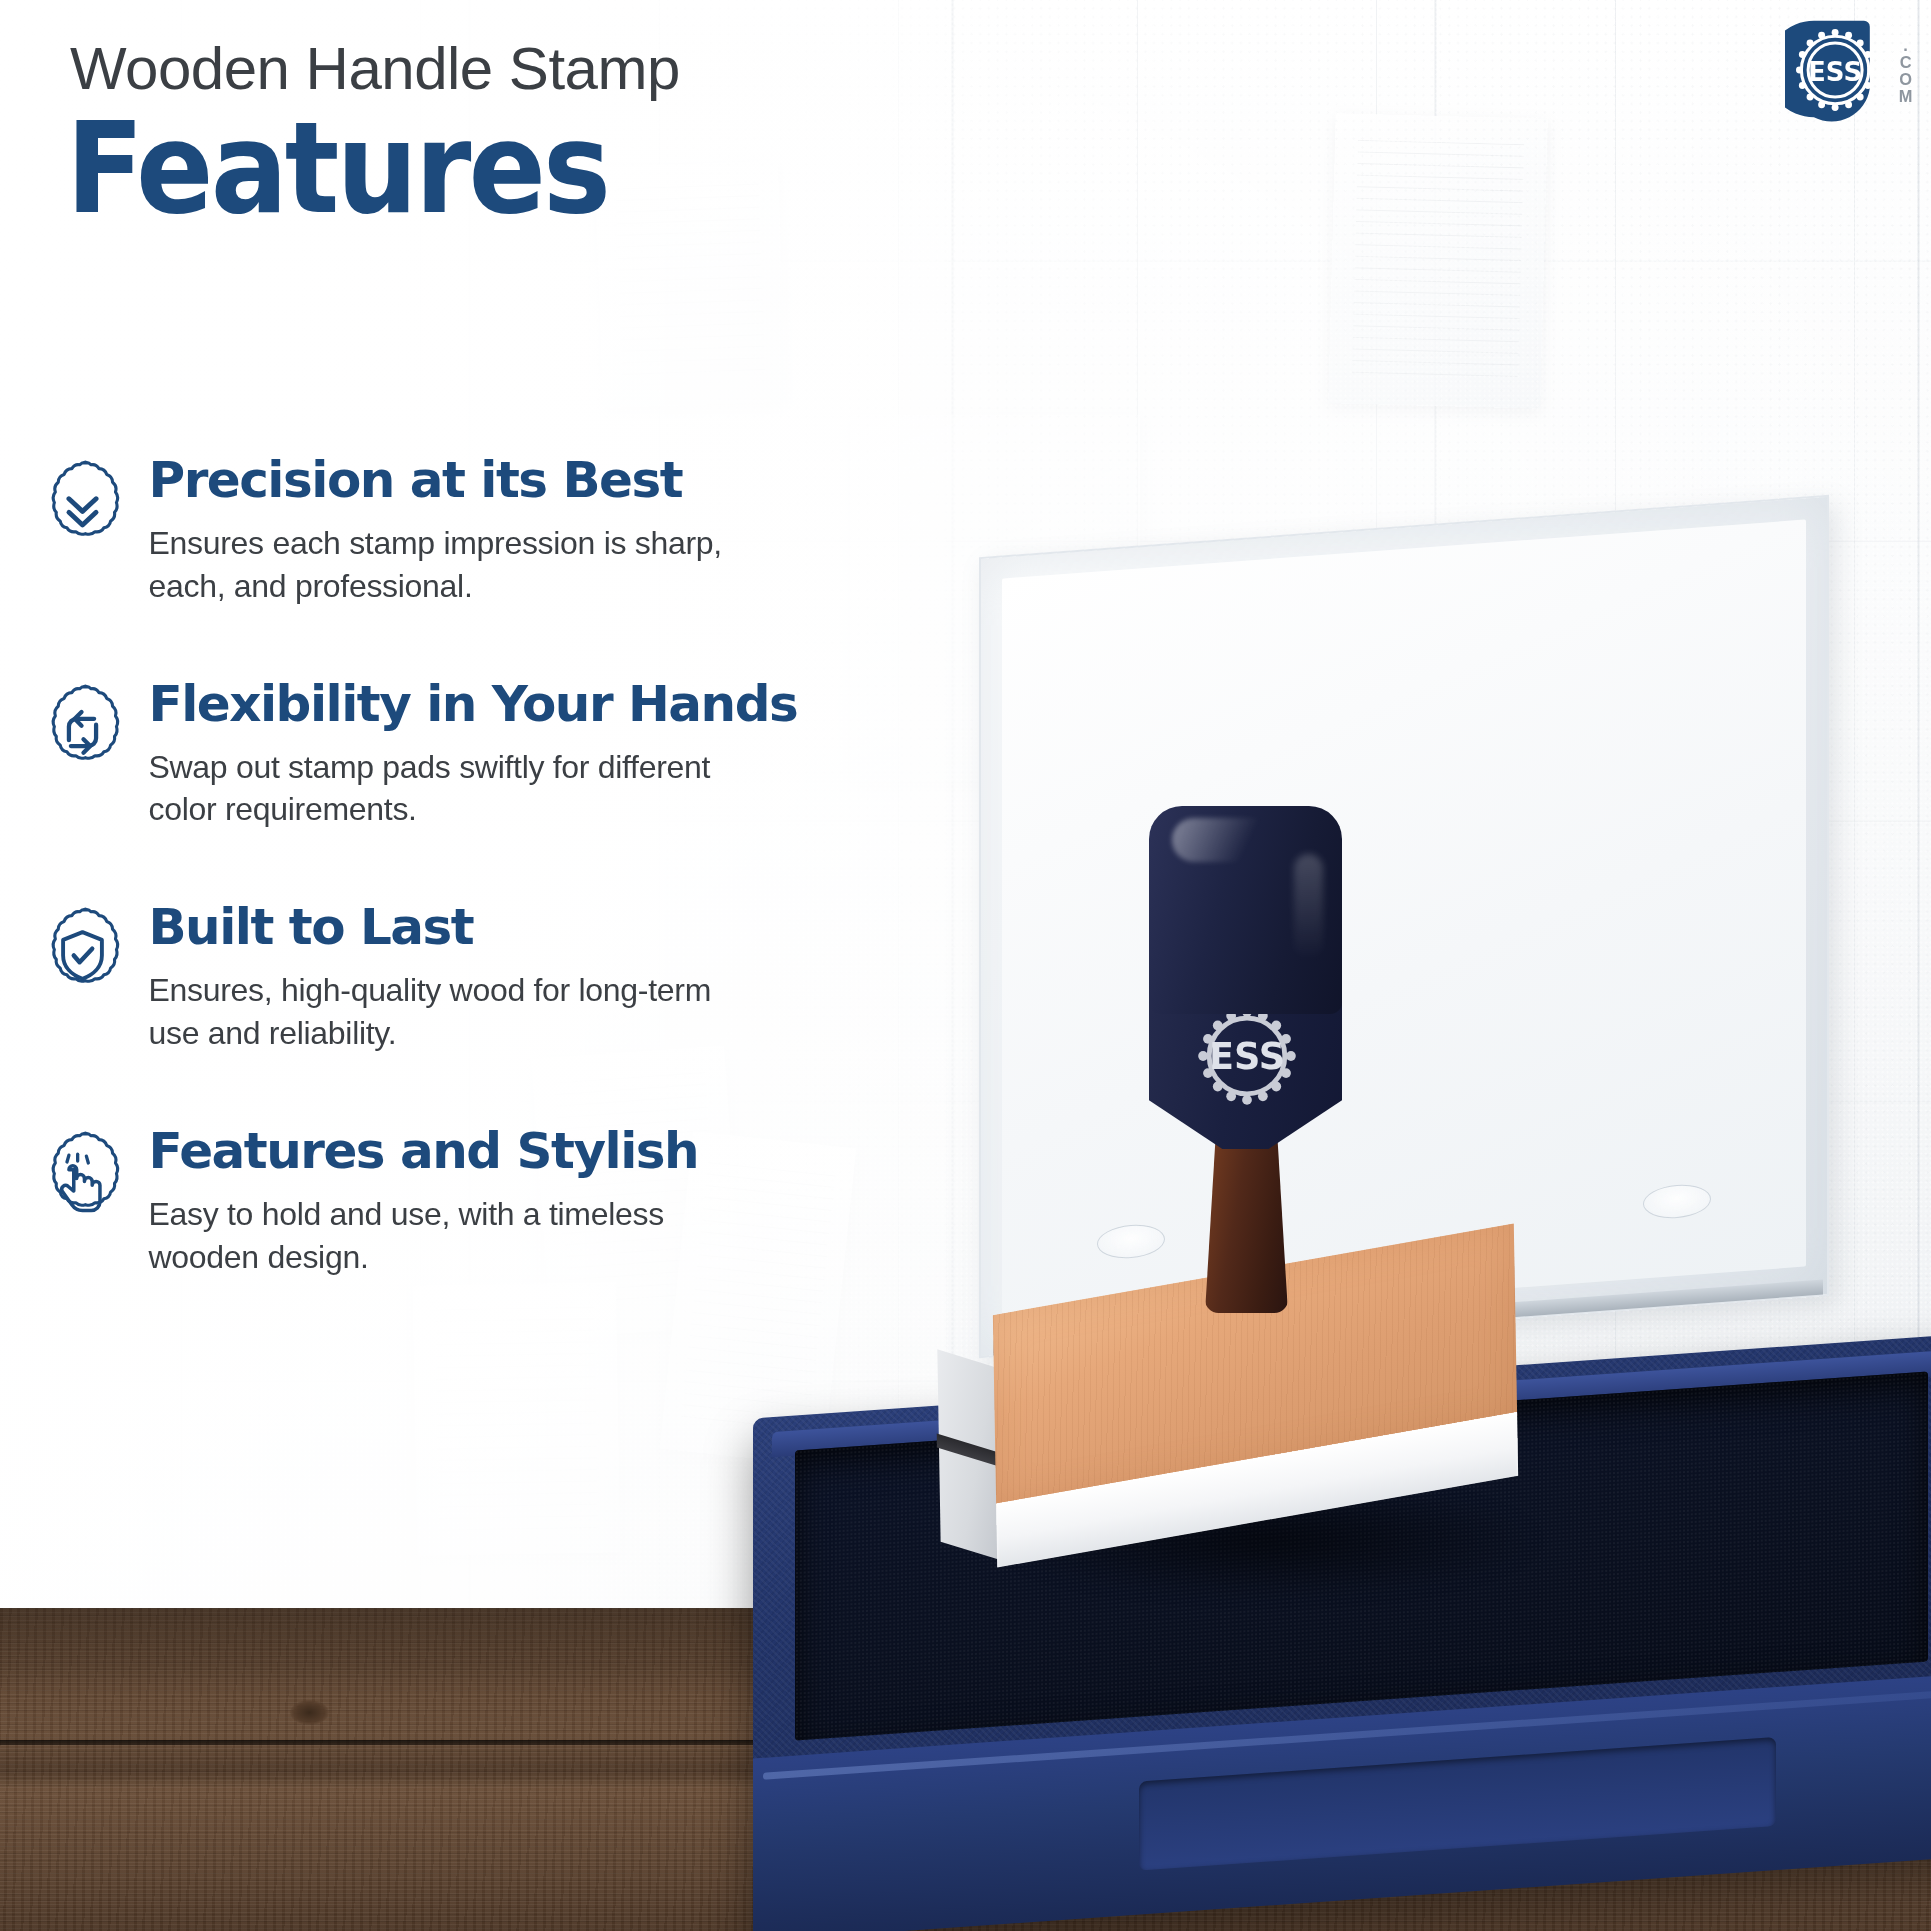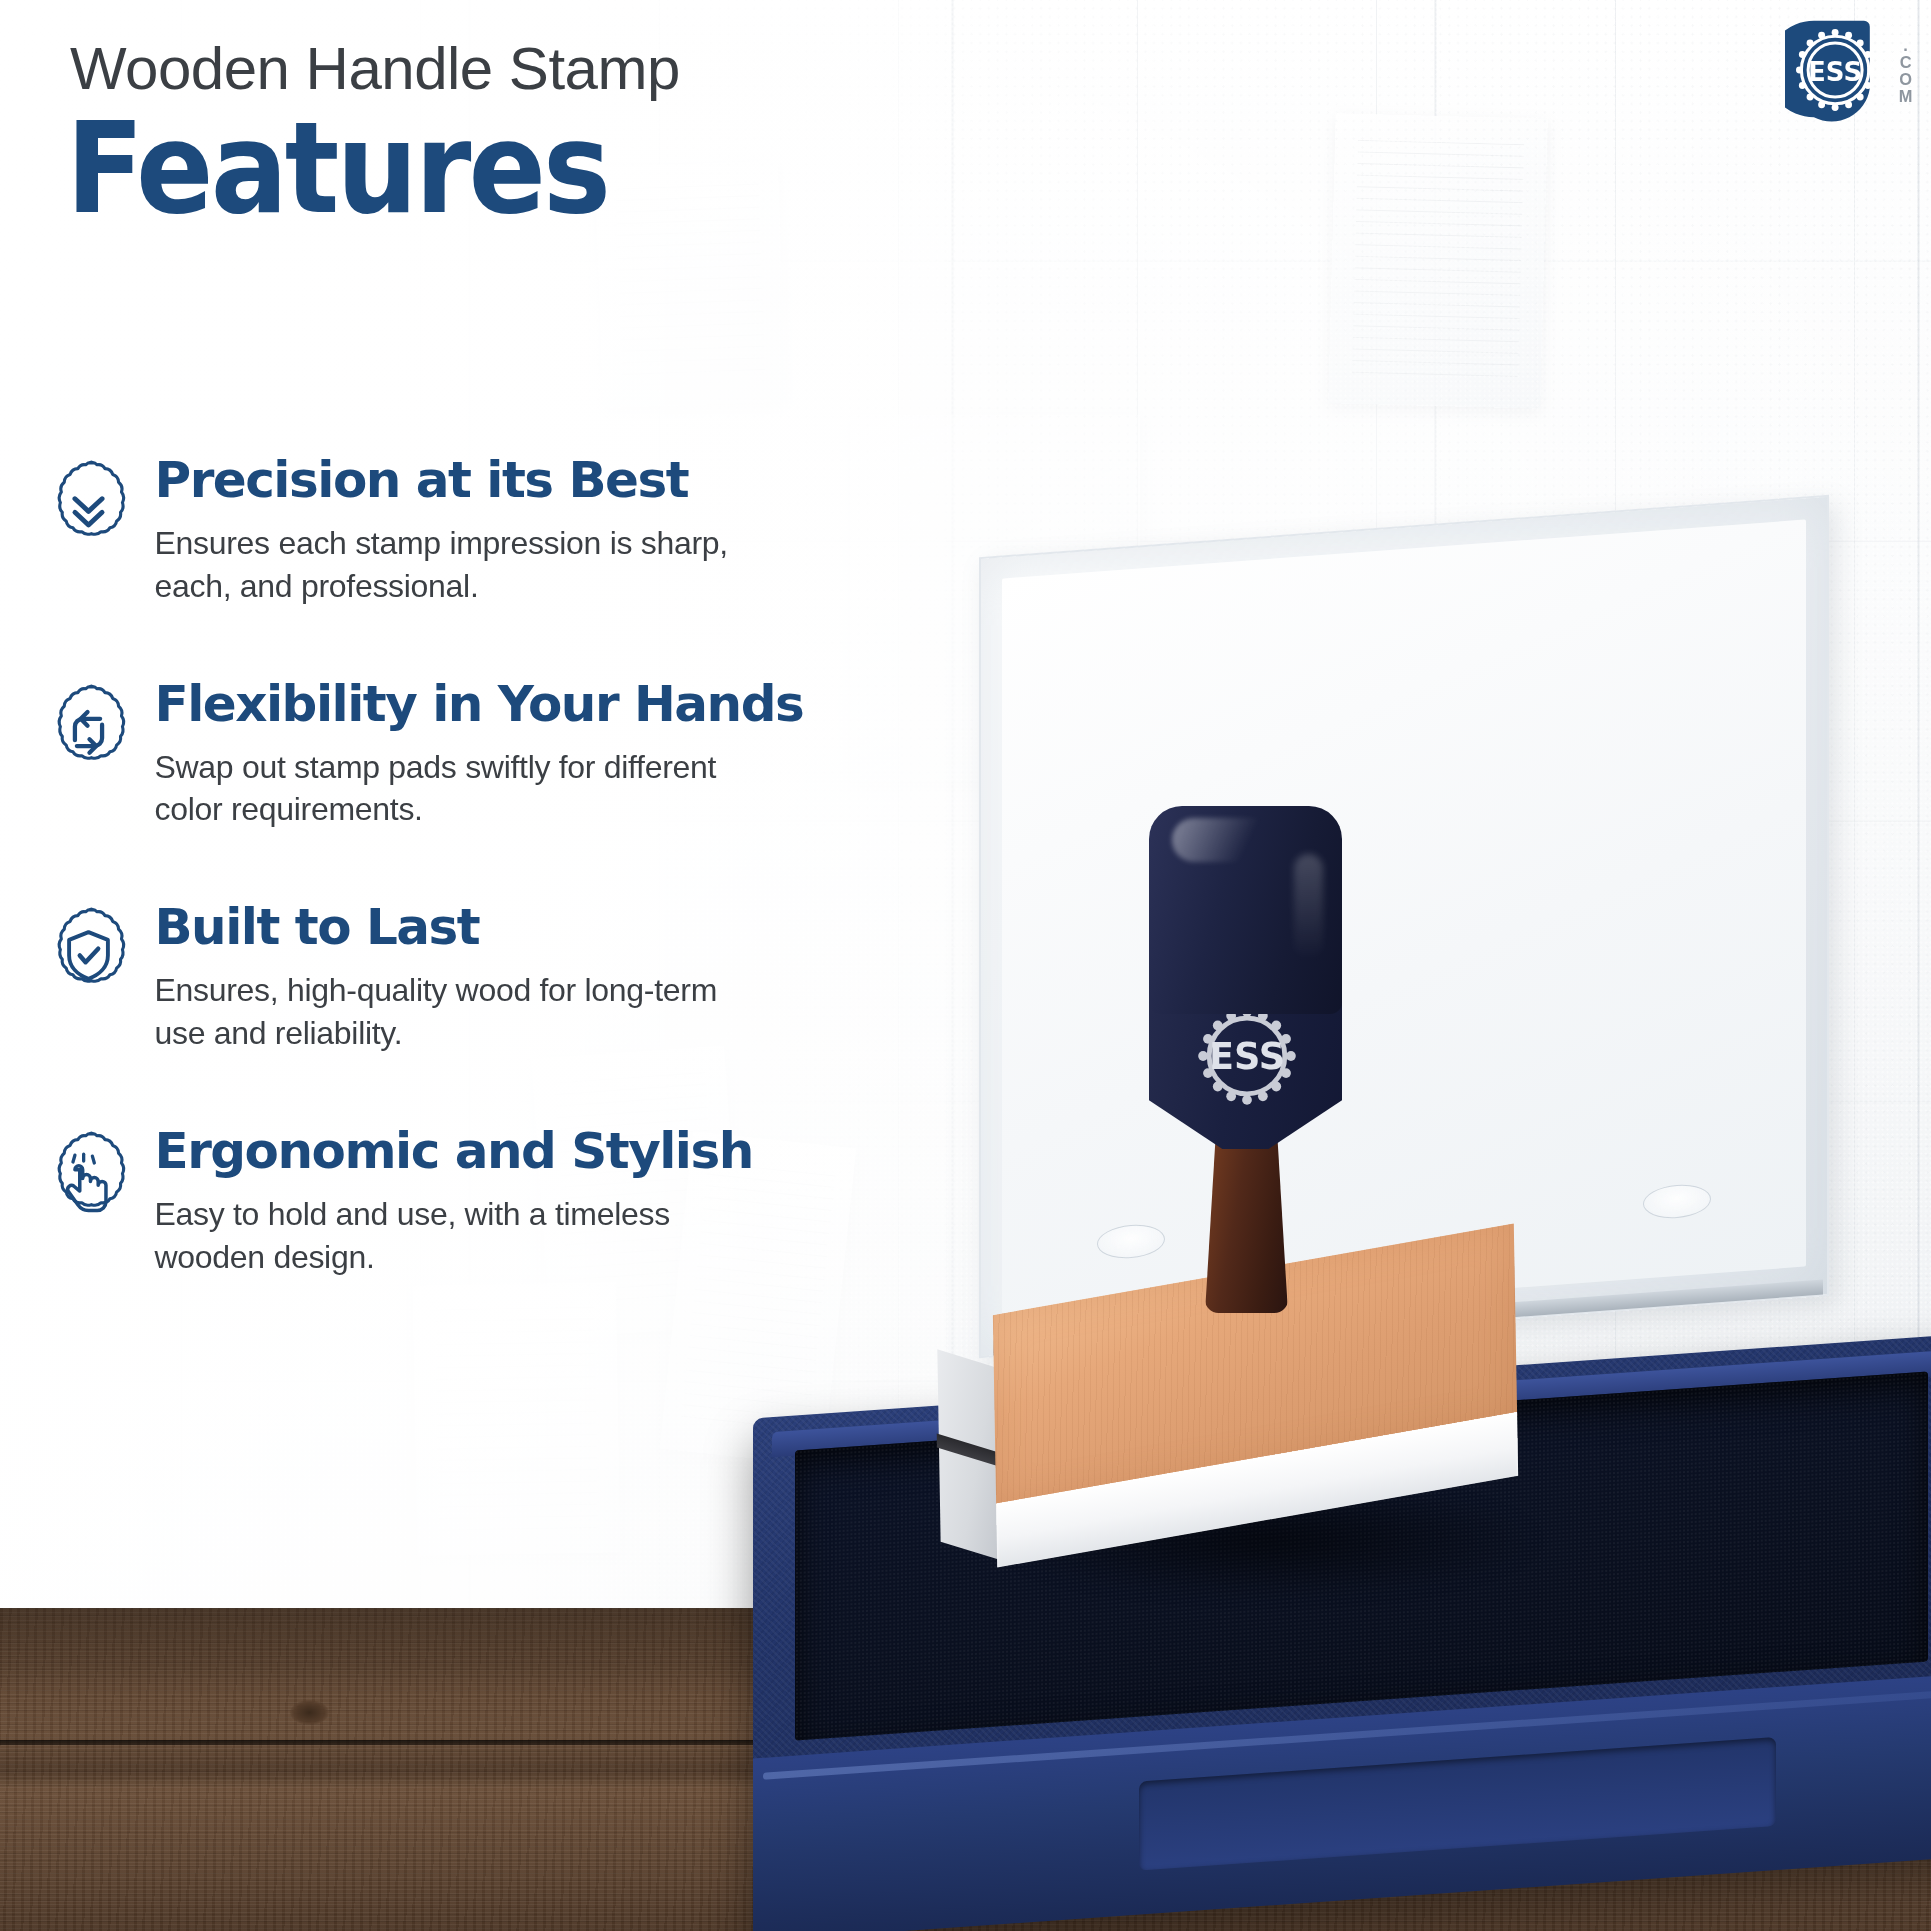--- a/index.html
+++ b/index.html
@@ -112,21 +112,21 @@
   }
   .lw-blue { color:#1d4a7c; }
   .lw-gray { color:#9aa2ab; }
   .logo-dotcom {
     writing-mode:vertical-rl; text-orientation:upright;
     font-size:16.4px; font-weight:700; color:#8e969f;
     letter-spacing:-1px; margin-left:5.8px; line-height:1;
   }
 
   
-  .features { position:absolute; left:40px; top:454px; width:869px; }
+  .features { position:absolute; left:34px; top:454px; width:869px; }
   .feature { display:flex; align-items:flex-start; margin-bottom:70px; }
   .feature:last-child { margin-bottom:0; }
   .f-icon { width:101px; flex:0 0 101px; margin-top:3.9px; }
   .f-body { flex:1; padding-left:13.5px; }
   .f-title {
     font-family:"DejaVu Sans", sans-serif;
     font-size:50px; font-weight:700; color:#1d4a7c;
     letter-spacing:-1.5px; line-height:1.05; white-space:nowrap;
   }
   .f-desc {
@@ -388,21 +388,21 @@
           <path d="M50 5 q5 -2 9 2 q5 -1 8 4 q6 0 8 6 q6 2 6 8 q5 4 3 10 q4 5 1 11 q2 6 -2 10 q1 6 -4 9 q-1 6 -7 7 q-3 5 -9 4 q-4 4 -10 2 q-6 2 -10 -2 q-6 1 -9 -4 q-6 -1 -7 -7 q-5 -3 -4 -9 q-4 -4 -2 -10 q-3 -6 1 -11 q-2 -6 3 -10 q0 -6 6 -8 q2 -6 8 -6 q3 -5 8 -4 q4 -4 9 -2 z" fill="none" stroke="#1d4a7c" stroke-width="3.2" stroke-linejoin="round"></path>
           <g stroke="#1d4a7c" stroke-width="3.4" stroke-linecap="round" fill="none">
             <line x1="36" y1="27" x2="34" y2="34"></line>
             <line x1="45" y1="26" x2="45" y2="33"></line>
             <line x1="54" y1="28" x2="56" y2="35"></line>
           </g>
           <path d="M41 42 v22 l-6 -5 a4 4 0 0 0 -6 5 l10 14 a14 14 0 0 0 11 6 h9 a9 9 0 0 0 9 -9 V58 a4 4 0 0 0 -8 0 v-4 a4 4 0 0 0 -8 0 v-3 a4 4 0 0 0 -8 0 v-9 a4 4 0 0 0 -8 0 z" fill="none" stroke="#1d4a7c" stroke-width="3.6" stroke-linejoin="round"></path>
         </svg>
       </div>
       <div class="f-body">
-        <div class="f-title">Ergonomic and Stylish</div>
+        <div class="f-title">Features and Stylish</div>
         <div class="f-desc">Easy to hold and use, with a timeless wooden design.</div>
       </div>
     </div>
 
   </div>
 
   <div class="photo">
 
     <div class="box-lid">
       <div class="box-lid-inner"></div>

